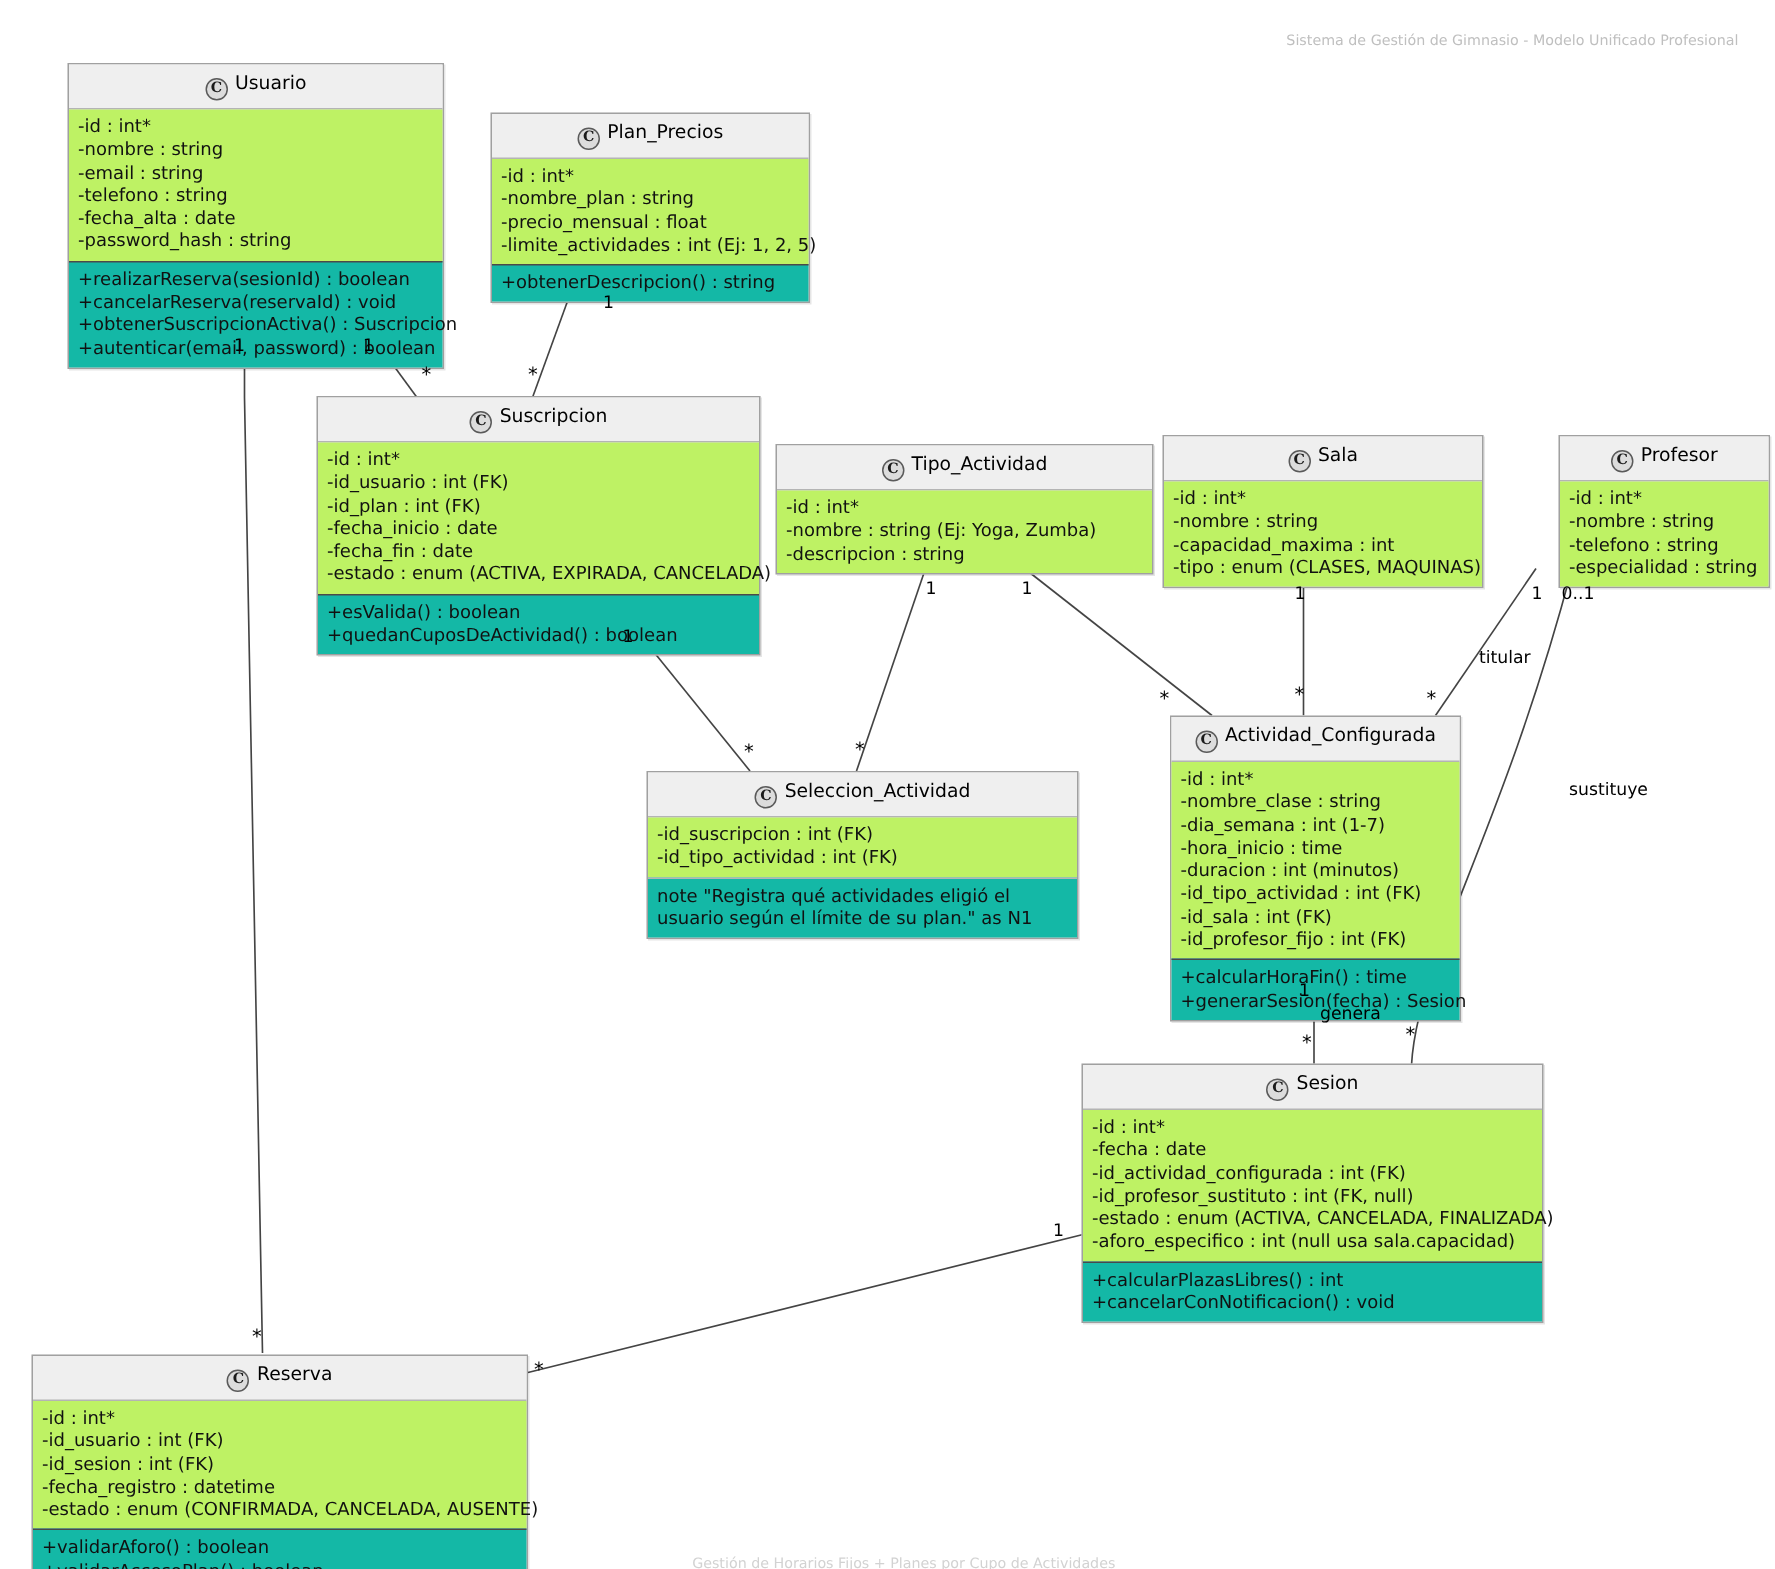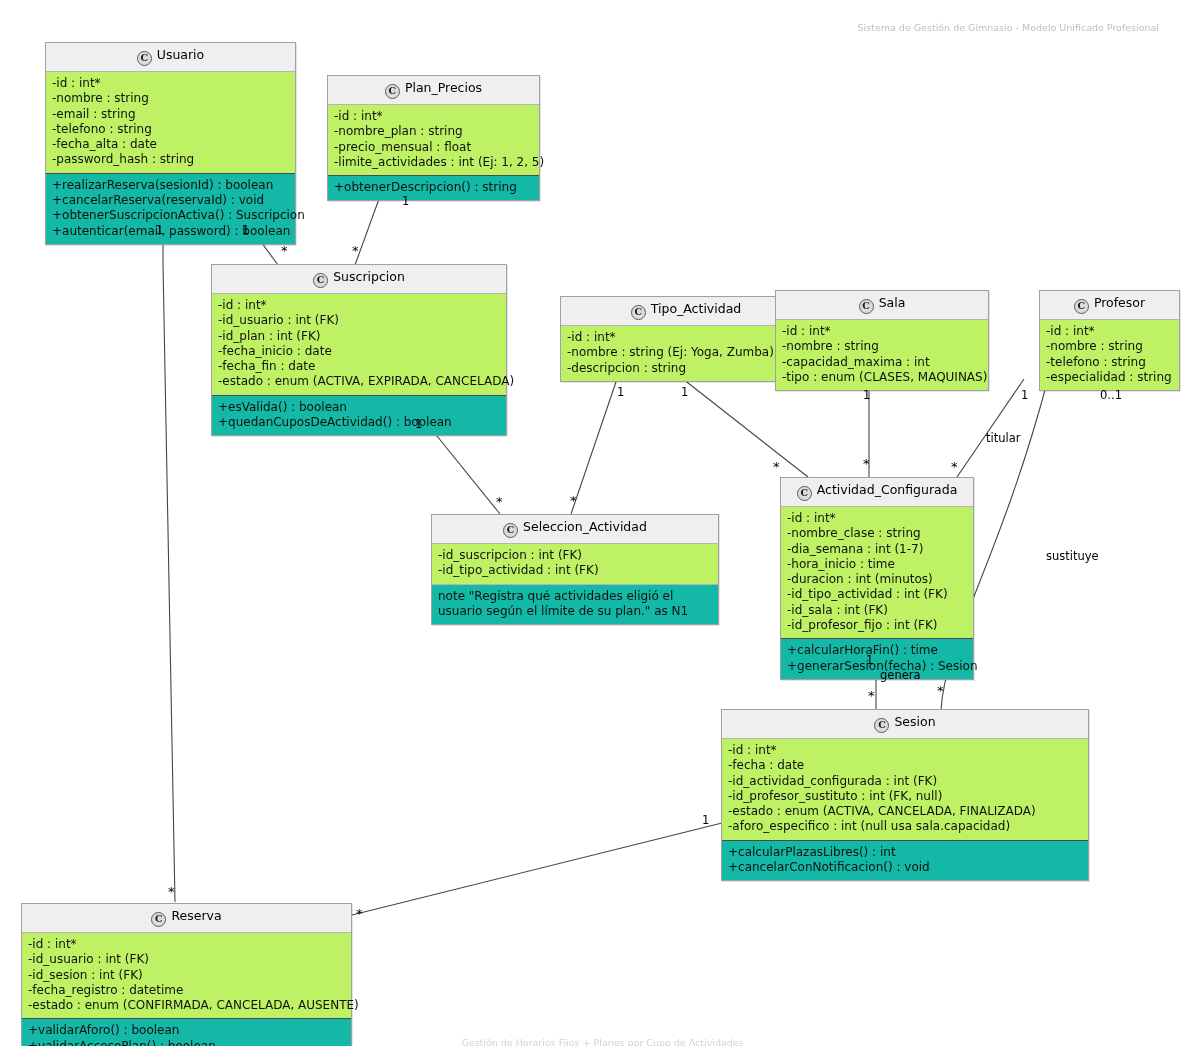--- a/index.html
+++ b/index.html
@@ -171,21 +171,21 @@
         <div class="uml-line">-id_plan : int (FK)</div>
         <div class="uml-line">-fecha_inicio : date</div>
         <div class="uml-line">-fecha_fin : date</div>
         <div class="uml-line">-estado : enum (ACTIVA, EXPIRADA, CANCELADA)</div>
       </div>
       <div class="uml-section ops">
         <div class="uml-line">+esValida() : boolean</div>
         <div class="uml-line">+quedanCuposDeActividad() : boolean</div>
       </div>
     </div>
-    <div class="uml-class" style="left: 560px; top: 296px; width: 252px;">
+    <div class="uml-class" style="left: 517px; top: 296px; width: 252px;">
       <div class="uml-header"><span class="cls-badge">C</span><span class="cls-title">Tipo_Actividad</span></div>
       <div class="uml-section attrs">
         <div class="uml-line">-id : int*</div>
         <div class="uml-line">-nombre : string (Ej: Yoga, Zumba)</div>
         <div class="uml-line">-descripcion : string</div>
       </div>
     </div>
     <div class="uml-class" style="left: 775px; top: 290px; width: 214px;">
       <div class="uml-header"><span class="cls-badge">C</span><span class="cls-title">Sala</span></div>
       <div class="uml-section attrs">
@@ -224,21 +224,21 @@
         <div class="uml-line">-duracion : int (minutos)</div>
         <div class="uml-line">-id_tipo_actividad : int (FK)</div>
         <div class="uml-line">-id_sala : int (FK)</div>
         <div class="uml-line">-id_profesor_fijo : int (FK)</div>
       </div>
       <div class="uml-section ops">
         <div class="uml-line">+calcularHoraFin() : time</div>
         <div class="uml-line">+generarSesion(fecha) : Sesion</div>
       </div>
     </div>
-    <div class="uml-class" style="left: 721px; top: 709px; width: 368px;">
+    <div class="uml-class" style="left: 721px; top: 709px; width: 308px;">
       <div class="uml-header"><span class="cls-badge">C</span><span class="cls-title">Sesion</span></div>
       <div class="uml-section attrs">
         <div class="uml-line">-id : int*</div>
         <div class="uml-line">-fecha : date</div>
         <div class="uml-line">-id_actividad_configurada : int (FK)</div>
         <div class="uml-line">-id_profesor_sustituto : int (FK, null)</div>
         <div class="uml-line">-estado : enum (ACTIVA, CANCELADA, FINALIZADA)</div>
         <div class="uml-line">-aforo_especifico : int (null usa sala.capacidad)</div>
       </div>
       <div class="uml-section ops">
@@ -254,37 +254,37 @@
         <div class="uml-line">-id_sesion : int (FK)</div>
         <div class="uml-line">-fecha_registro : datetime</div>
         <div class="uml-line">-estado : enum (CONFIRMADA, CANCELADA, AUSENTE)</div>
       </div>
       <div class="uml-section ops">
         <div class="uml-line">+validarAforo() : boolean</div>
         <div class="uml-line">+validarAccesoPlan() : boolean</div>
       </div>
     </div>
     <div class="edge-label" style="left: 986px; top: 432px;">titular</div>
-    <div class="edge-label" style="left: 1046px; top: 550px;">sustituye</div>
+    <div class="edge-label" style="left: 1046px; top: 520px;">sustituye</div>
     <div class="edge-label" style="left: 880px; top: 669px;">genera</div>
     <div class="mult" style="left: 156px; top: 224px;">1</div>
     <div class="mult" style="left: 242px; top: 224px;">1</div>
     <div class="mult star" style="left: 281px; top: 245px;">*</div>
     <div class="mult" style="left: 402px; top: 195px;">1</div>
     <div class="mult star" style="left: 352px; top: 245px;">*</div>
     <div class="mult" style="left: 415px; top: 418px;">1</div>
     <div class="mult star" style="left: 496px; top: 496px;">*</div>
     <div class="mult" style="left: 617px; top: 386px;">1</div>
     <div class="mult star" style="left: 570px; top: 495px;">*</div>
     <div class="mult" style="left: 681px; top: 386px;">1</div>
     <div class="mult star" style="left: 773px; top: 461px;">*</div>
     <div class="mult" style="left: 863px; top: 389px;">1</div>
     <div class="mult star" style="left: 863px; top: 458px;">*</div>
     <div class="mult" style="left: 1021px; top: 389px;">1</div>
     <div class="mult star" style="left: 951px; top: 461px;">*</div>
-    <div class="mult" style="left: 1100px; top: 389px;">0..1</div>
+    <div class="mult" style="left: 1041px; top: 389px;">0..1</div>
     <div class="mult star" style="left: 937px; top: 685px;">*</div>
     <div class="mult" style="left: 866px; top: 654px;">1</div>
     <div class="mult star" style="left: 868px; top: 690px;">*</div>
     <div class="mult" style="left: 702px; top: 814px;">1</div>
     <div class="mult star" style="left: 356px; top: 908px;">*</div>
     <div class="mult star" style="left: 168px; top: 886px;">*</div>
   </div>
 
 </body></html>

